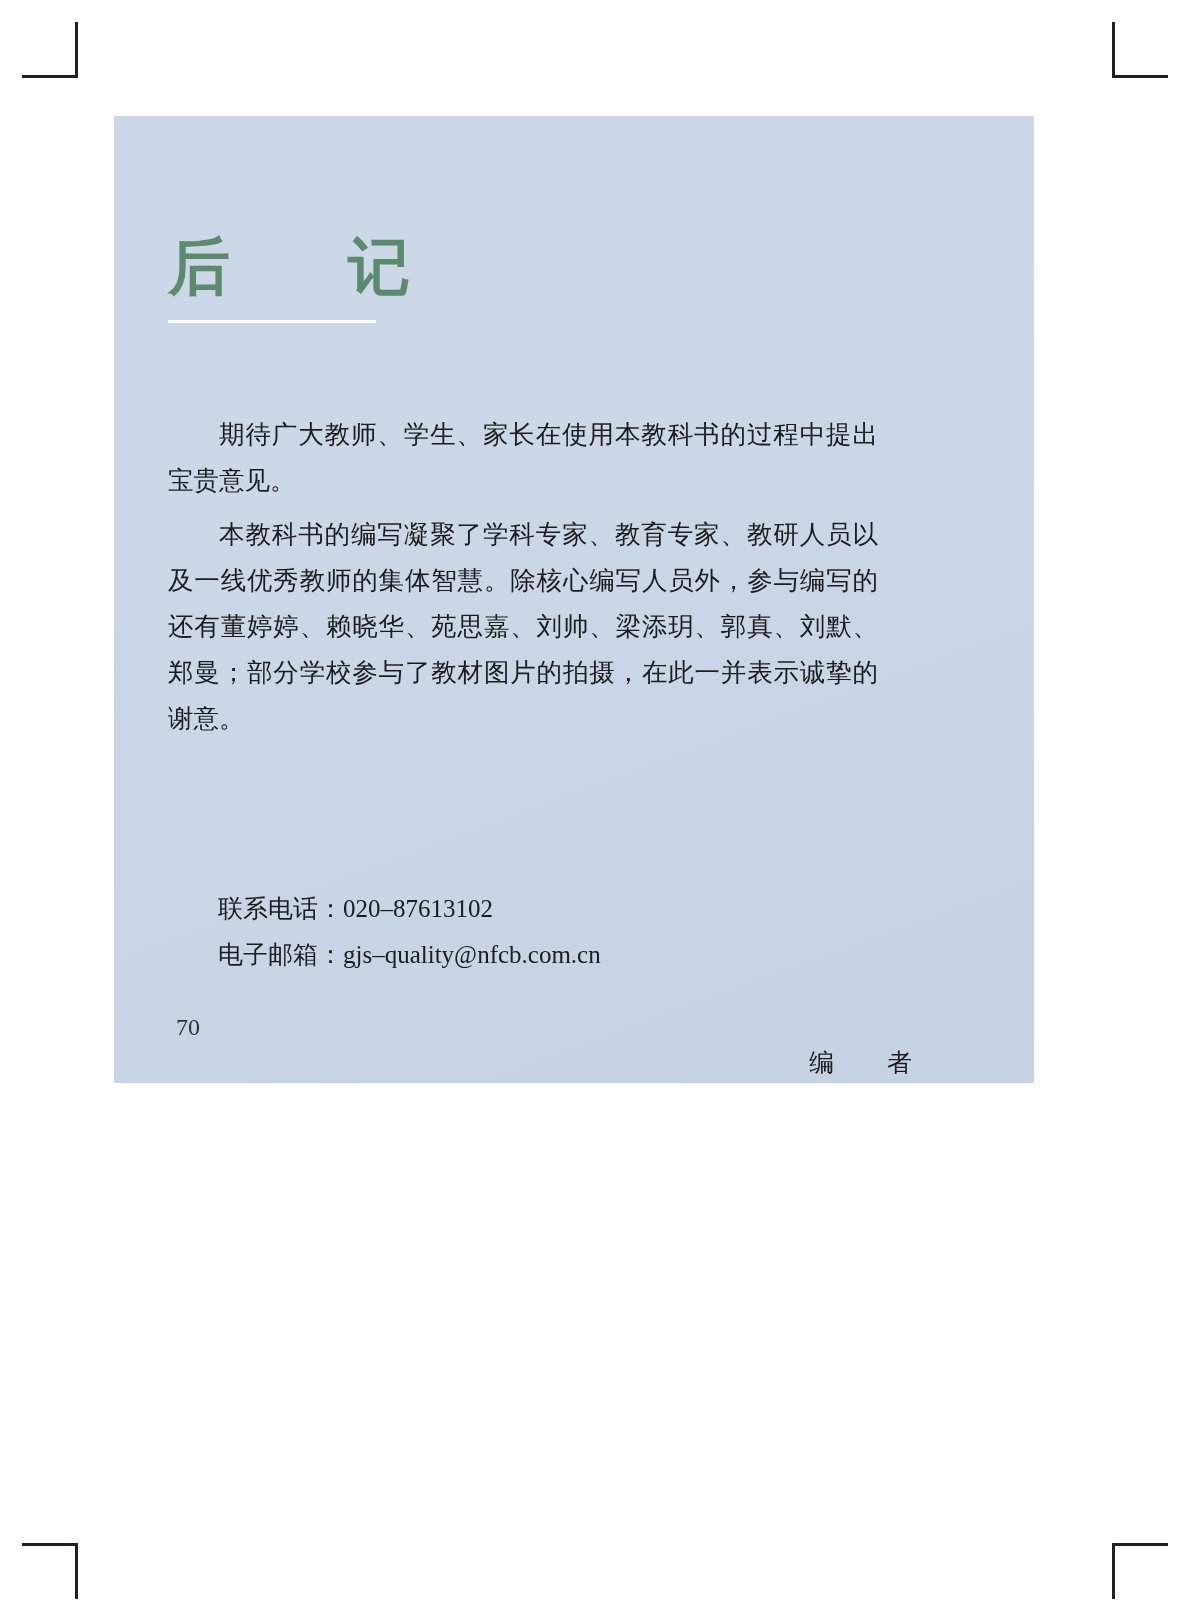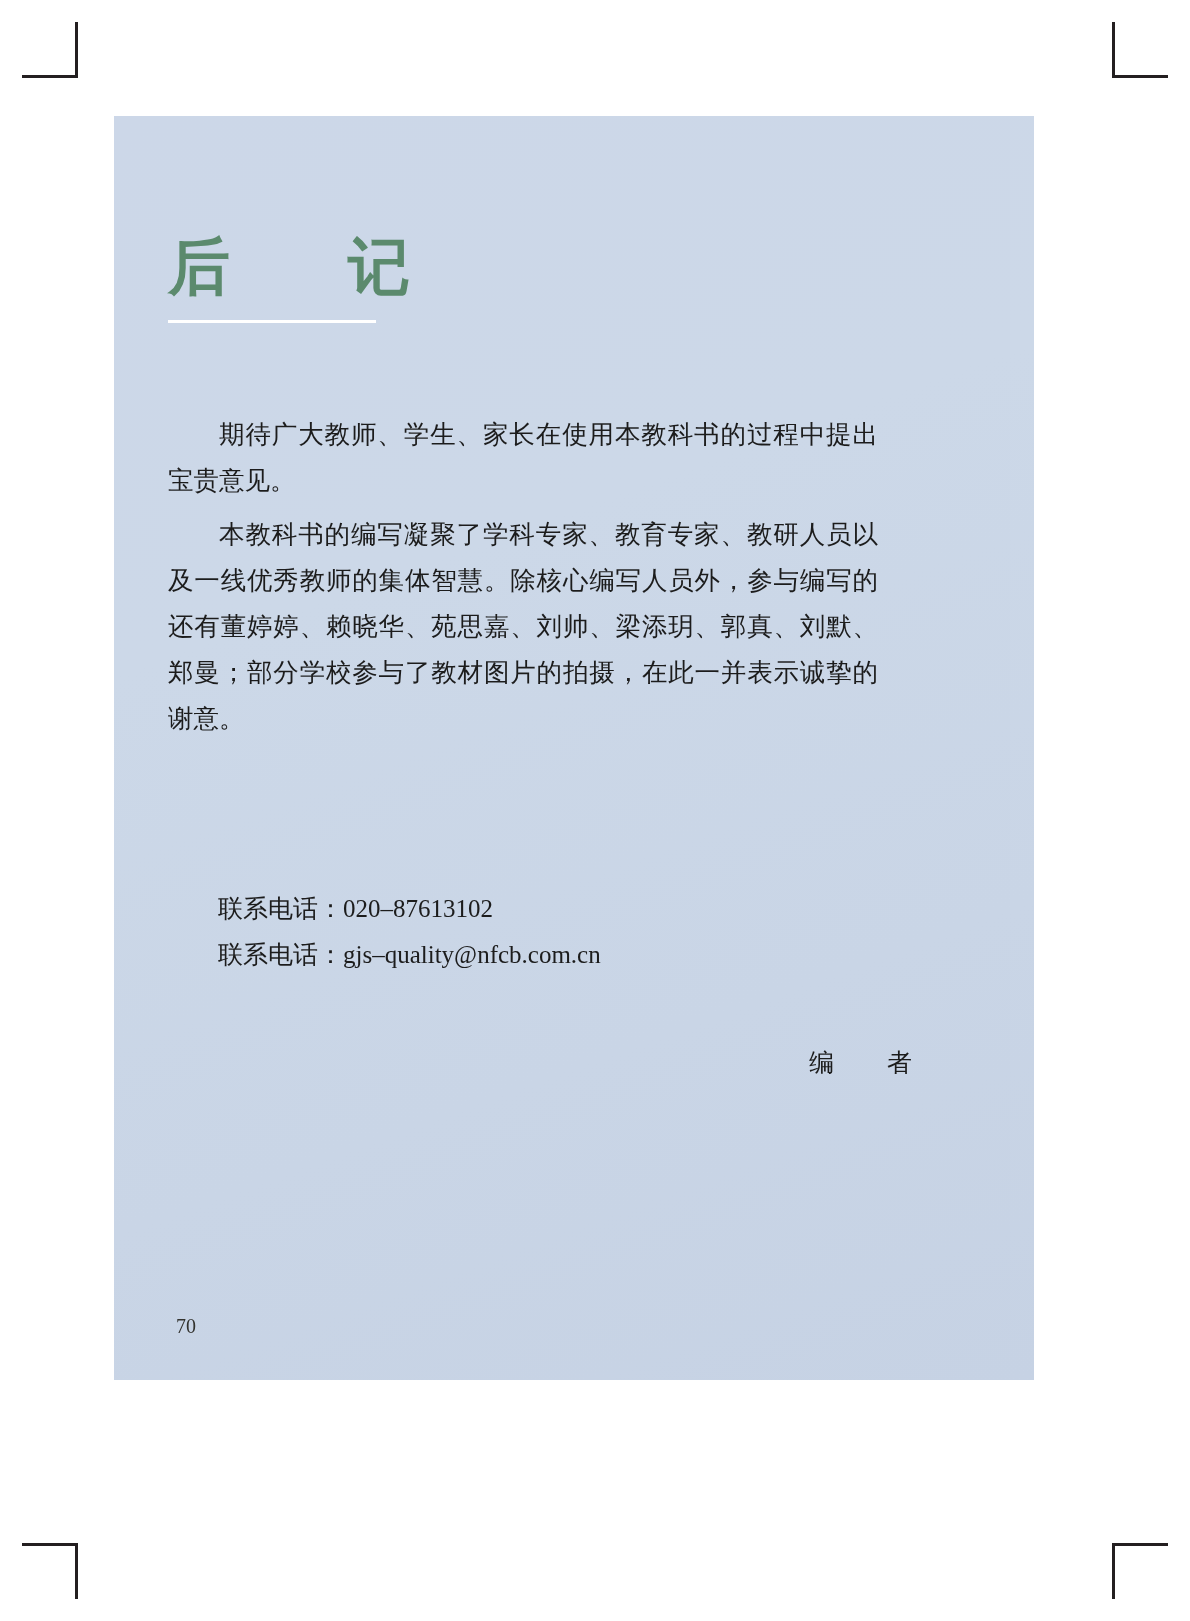--- a/index.html
+++ b/index.html
@@ -44,21 +44,21 @@
   .crop-br { bottom: 22px; right: 22px; }
   .crop-br .h { bottom: 53px; right: 0; }
   .crop-br .v { right: 53px; bottom: 0; }
 
   
   .panel {
     position: absolute;
     left: 114px;
     top: 116px;
     width: 920px;
-    height: 1264px;
+    height: 967px;
     background: linear-gradient(160deg, #ccd7e8 0%, #ccd8e8 35%, #c9d5e6 70%, #c6d2e4 100%);
   }
 
   .title-block {
     position: absolute;
     left: 54px;
     top: 120px;
     width: 220px;
   }
   .title {
@@ -112,21 +112,21 @@
     letter-spacing: 14px;
     color: #1c1c1c;
     font-family: "DejaVu Serif", "Liberation Serif", serif;
     text-align: center;
   }
 
   .page-number {
     position: absolute;
     left: 62px;
     bottom: 42px;
-    font-size: 20px;
+    font-size: 24px;
     color: #33332f;
     font-family: "Liberation Serif", serif;
   }
 </style>
 </head>
 <body>
 
 <div class="page">
 
   <div class="crop crop-tl">
@@ -153,21 +153,21 @@
       <div class="title-rule"></div>
     </div>
 
     <div class="body">
       <p>期待广大教师、学生、家长在使用本教科书的过程中提出宝贵意见。</p>
       <p>本教科书的编写凝聚了学科专家、教育专家、教研人员以及一线优秀教师的集体智慧。除核心编写人员外，参与编写的还有董婷婷、赖晓华、苑思嘉、刘帅、梁添玥、郭真、刘默、郑曼；部分学校参与了教材图片的拍摄，在此一并表示诚挚的谢意。</p>
     </div>
 
     <div class="contact">
       <div>联系电话：020–87613102</div>
-      <div>联系电话：gjs–quality@nfcb.com.cn</div>
+      <div>电子邮箱：gjs–quality@nfcb.com.cn</div>
     </div>
 
     <div class="signature">编　者</div>
 
     <div class="page-number">70</div>
 
   </div>
 </div>
 
 </body></html>

